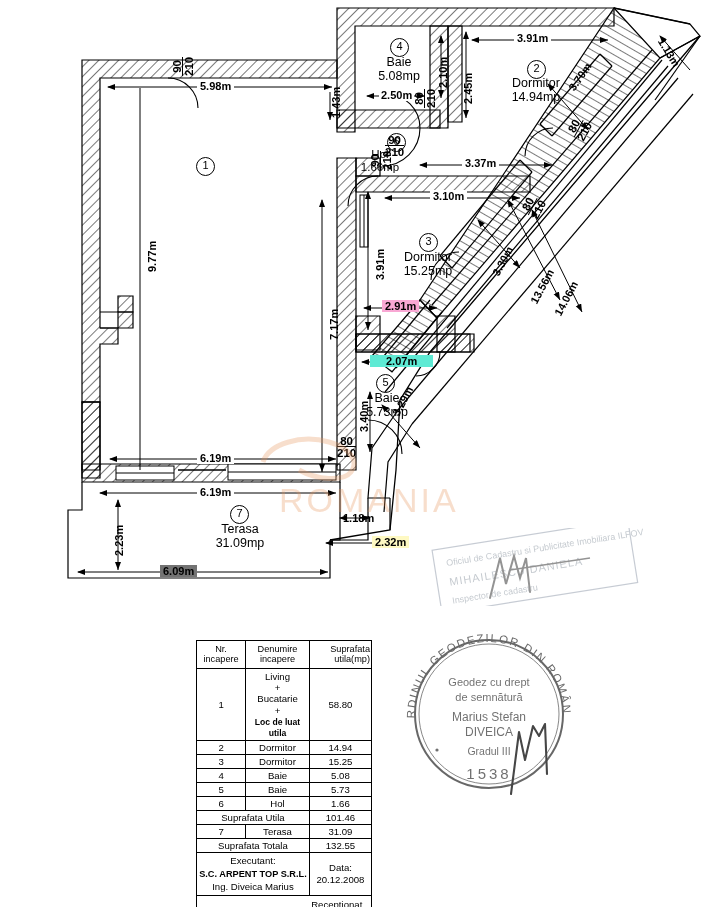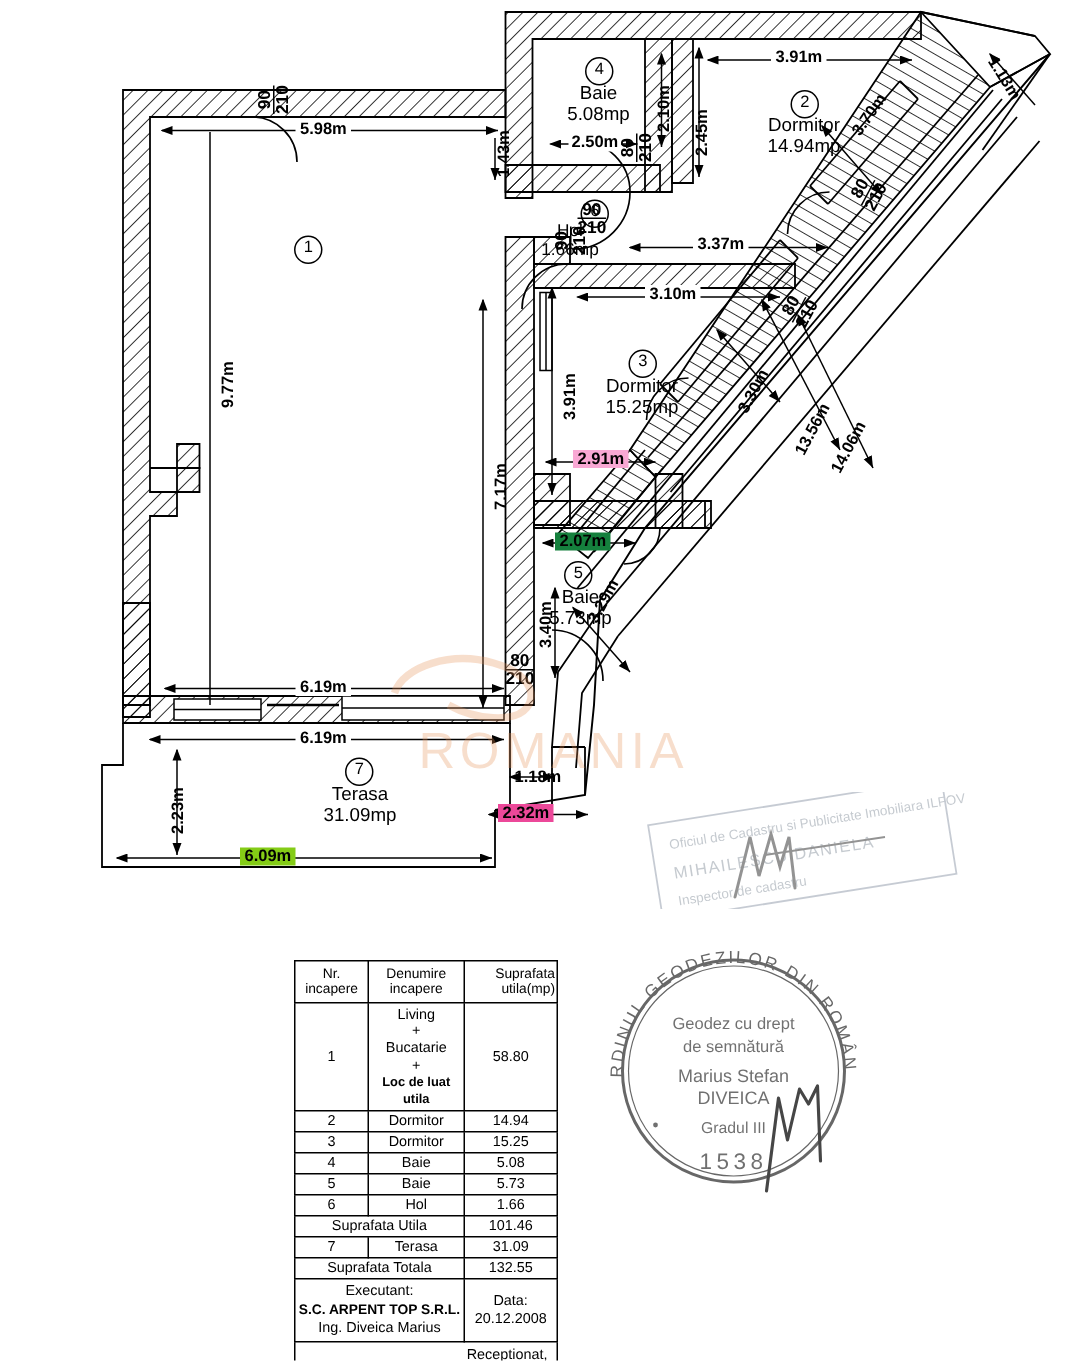--- a/index.html
+++ b/index.html
@@ -242,29 +242,29 @@
 <div class="dim dimv" style="left:566px;top:86px;transform:rotate(-55deg);">3.70m</div>
 <div class="dim" style="left:462px;top:157px;background:#fff;padding:0 3px;">3.37m</div>
 <div class="dim" style="left:430px;top:190px;background:#fff;padding:0 3px;">3.10m</div>
 <div class="dim dimv" style="left:146px;top:272px;transform:rotate(-90deg);">9.77m</div>
 <div class="dim dimv" style="left:328px;top:340px;transform:rotate(-90deg);">7.17m</div>
 <div class="dim dimv" style="left:374px;top:280px;transform:rotate(-90deg);">3.91m</div>
 <div class="dim" style="left:382px;top:300px;background:#f9a8d4;padding:0 3px;">2.91m</div>
 <div class="dim dimv" style="left:490px;top:272px;transform:rotate(-62deg);">3.30m</div>
 <div class="dim dimv" style="left:528px;top:300px;transform:rotate(-62deg);">13.56m</div>
 <div class="dim dimv" style="left:552px;top:312px;transform:rotate(-62deg);">14.06m</div>
-<div class="dim" style="left:370px;top:355px;background:#15803d;padding:0 3px;">2.07m</div>
+<div class="dim" style="left:370px;top:355px;background:#5eead4;padding:0 16px;">2.07m</div>
 <div class="dim dimv" style="left:358px;top:432px;transform:rotate(-90deg);">3.40m</div>
 <div class="dim dimv" style="left:390px;top:412px;transform:rotate(-62deg);">3.29m</div>
 <div class="dim" style="left:197px;top:452px;background:#fff;padding:0 3px;">6.19m</div>
 <div class="dim" style="left:197px;top:486px;background:#fff;padding:0 3px;">6.19m</div>
 <div class="dim" style="left:343px;top:512px;">1.18m</div>
-<div class="dim" style="left:332px;top:536px;background:#ec4899;padding:0 3px;">2.32m</div>
+<div class="dim" style="left:372px;top:536px;background:#fef9c3;padding:0 3px;">2.32m</div>
 <div class="dim dimv" style="left:113px;top:556px;transform:rotate(-90deg);">2.23m</div>
-<div class="dim" style="left:160px;top:565px;background:#84cc16;padding:0 3px;">6.09m</div>
+<div class="dim" style="left:160px;top:565px;background:#737373;padding:0 3px;">6.09m</div>
 
 <div class="door doorv" style="left:172px;top:76px;transform:rotate(-90deg);">
   <span>90</span><br>
   <span class="d2">210</span>
 </div>
 <div class="door doorv" style="left:414px;top:108px;transform:rotate(-90deg);">
   <span>80</span><br>
   <span class="d2">210</span>
 </div>
 <div class="door" style="left:385px;top:135px;">

